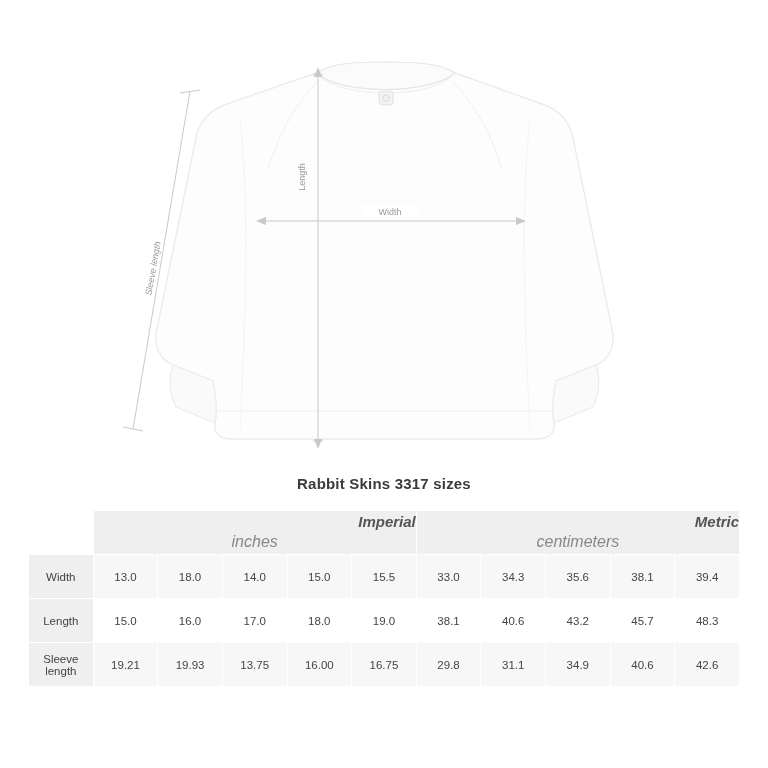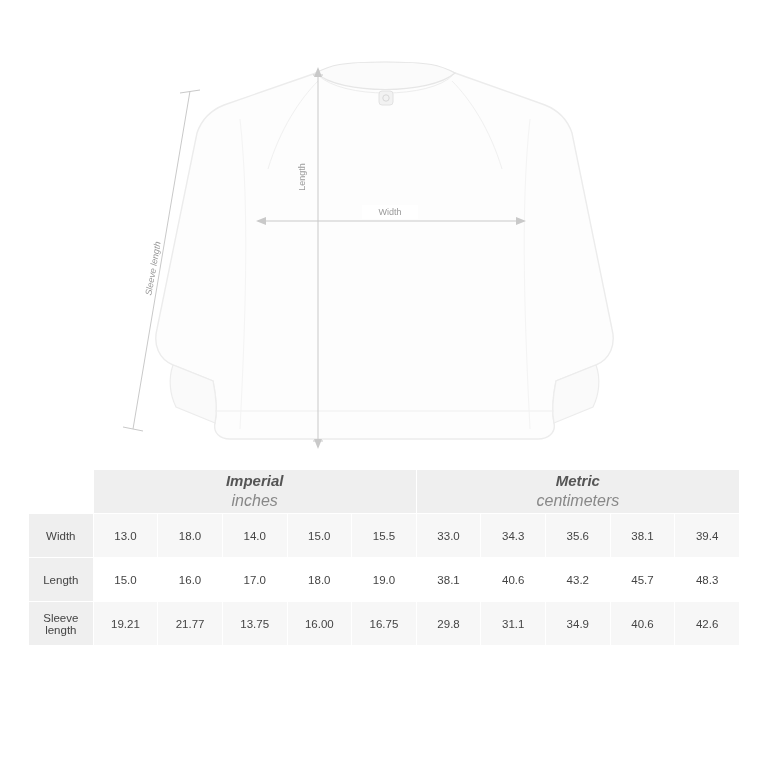--- a/index.html
+++ b/index.html
@@ -60,20 +60,21 @@
   .unitcell {
     background: #efefef;
     height: 62px;
   }
   .unit-title {
     font-style: italic;
     font-weight: bold;
     font-size: 15px;
     color: #555;
     line-height: 1.1;
+    text-align: right;
   }
   .unit-sub {
     font-style: italic;
     font-size: 16px;
     color: #888;
     margin-top: 3px;
   }
   .hdr {
     background: #f7f7f7;
     font-size: 11.5px;
@@ -163,20 +164,21 @@
       <g stroke="#c9c9c9" stroke-width="1" fill="none">
         <line x1="258" y1="192" x2="524" y2="192"></line>
         <polygon points="256,192 266,188 266,196" fill="#c9c9c9" stroke="none"></polygon>
         <polygon points="526,192 516,188 516,196" fill="#c9c9c9" stroke="none"></polygon>
       </g>
       <rect x="362" y="176" width="56" height="14" fill="#ffffff"></rect>
       <text class="dim-label upright" x="390" y="186" text-anchor="middle">Width</text>
     </svg>
   </div>
 
+  <p class="caption">Rabbit Skins 3317 sizes</p>
 
   <div class="table-wrap">
     <table class="size-table">
       <thead>
         <tr>
           <td class="blankcell"></td>
           <td class="unitcell" colspan="5">
             <div class="unit-title">Imperial</div>
             <div class="unit-sub">inches</div>
           </td>
@@ -209,21 +211,21 @@
           <td class="data-even">19.0</td>
           <td class="data-even">38.1</td>
           <td class="data-even">40.6</td>
           <td class="data-even">43.2</td>
           <td class="data-even">45.7</td>
           <td class="data-even">48.3</td>
         </tr>
         <tr>
           <th class="rowlabel">Sleeve length</th>
           <td class="data-odd">19.21</td>
-          <td class="data-odd">21.77</td>
+          <td class="data-odd">19.93</td>
           <td class="data-odd">13.75</td>
           <td class="data-odd">16.00</td>
           <td class="data-odd">16.75</td>
           <td class="data-odd">29.8</td>
           <td class="data-odd">31.1</td>
           <td class="data-odd">34.9</td>
           <td class="data-odd">40.6</td>
           <td class="data-odd">42.6</td>
         </tr>
       </tbody>

